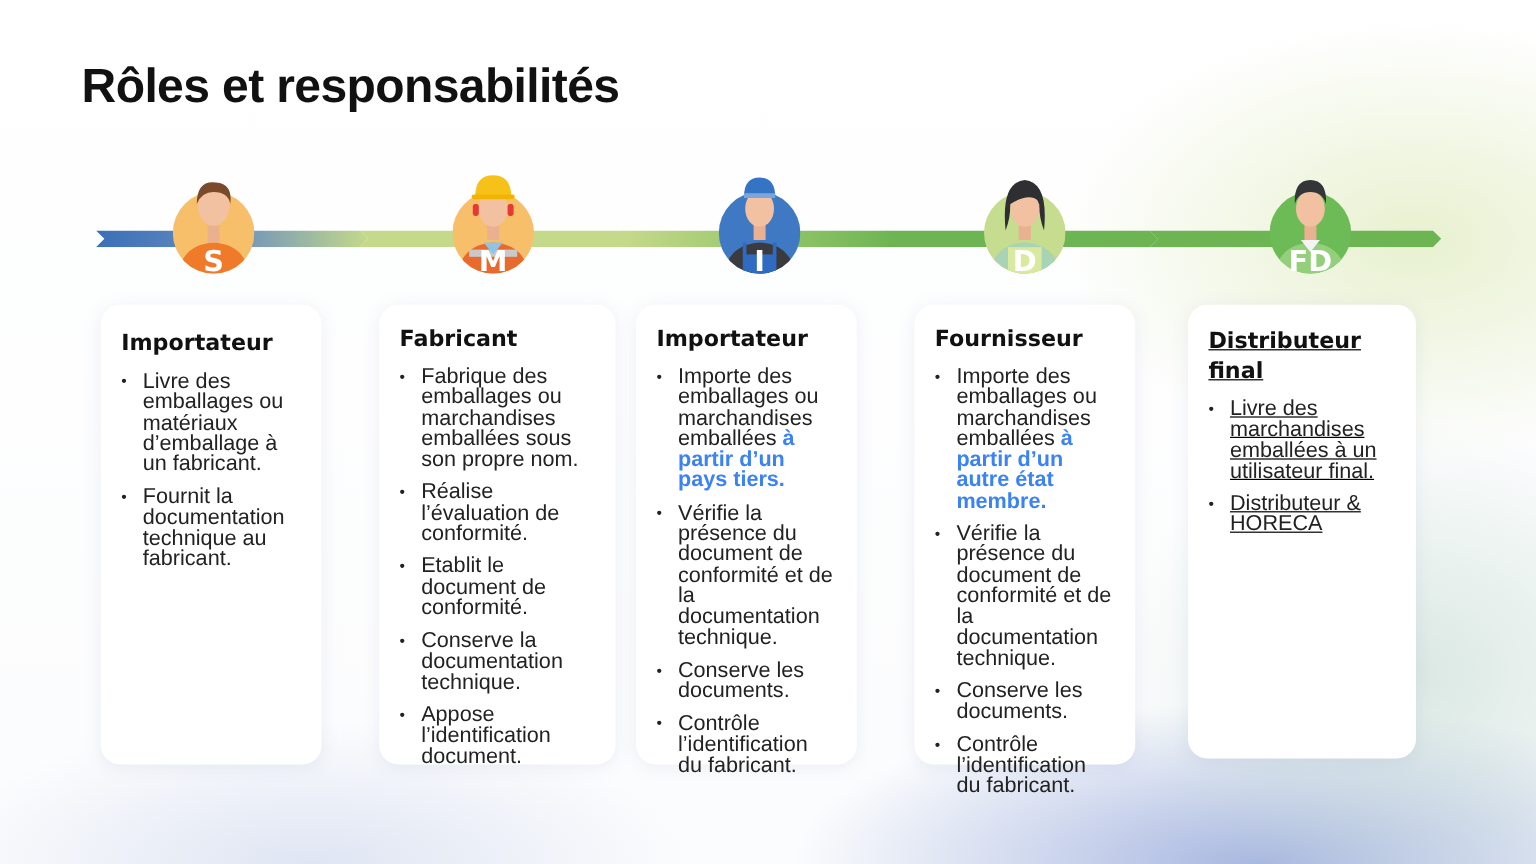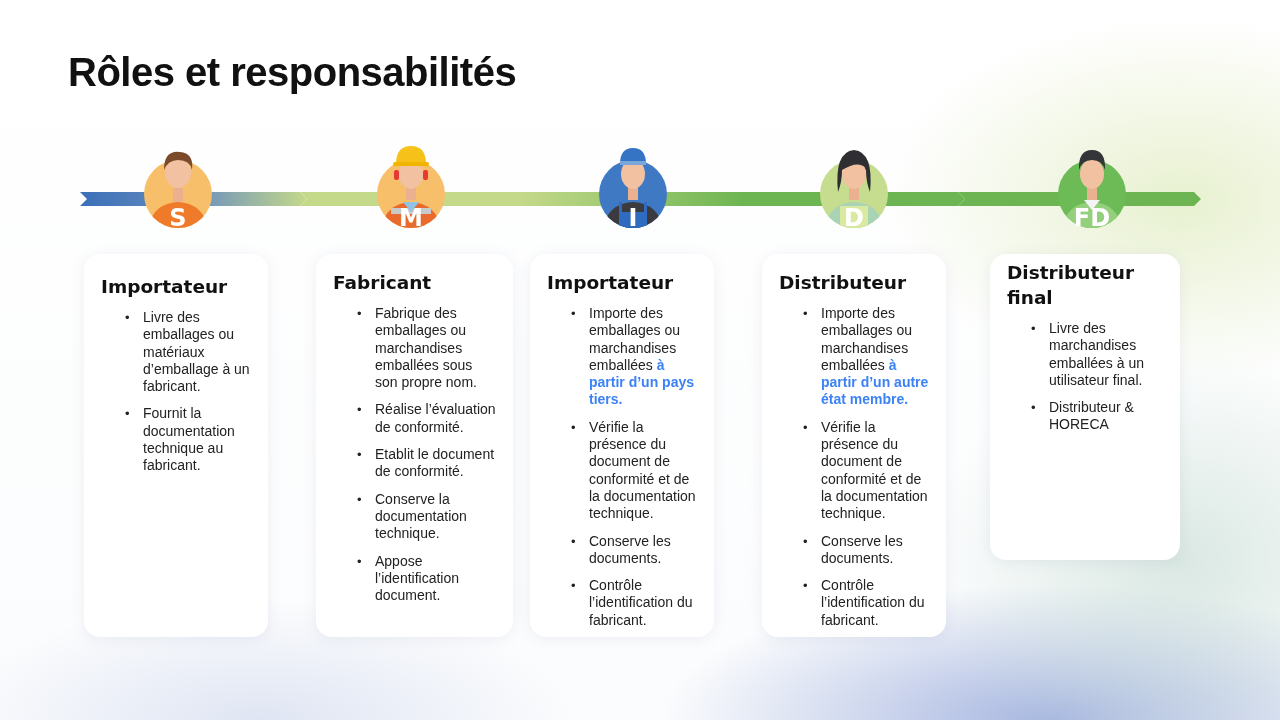--- a/index.html
+++ b/index.html
@@ -30,23 +30,22 @@
     position:absolute; top:254px; background:#fff; border-radius:16px;
     box-shadow:0 2px 14px rgba(120,130,170,0.12);
     box-sizing:border-box; padding:20px 16px 16px 17px;
   }
   .card h3 {
     margin:0 0 10px 0; font-size:18.5px; font-weight:bold; color:#111;
     font-family:"DejaVu Sans", sans-serif; line-height:25px;
   }
   .card ul { margin:0; padding:0 0 0 18px; list-style:none; }
   .card li {
-    position:relative; font-size:14px; line-height:17.3px; color:#222;
+    position:relative; font-size:18px; line-height:17.3px; color:#222;
     margin-bottom:10px;
-    margin-left:24px;
   }
   .card li::before {
     content:"•"; position:absolute; left:-18px; top:0; font-size:13px;
   }
   .card li b { font-weight:bold; color:#3b82f6; }
 </style>
 </head>
 <body>
 
 <div class="bg"></div>
@@ -217,28 +216,28 @@
   <h3>Importateur</h3>
   <ul>
     <li><span>Importe des emballages ou marchandises emballées </span><b>à partir d’un pays tiers.</b></li>
     <li><span>Vérifie la présence du document de conformité et de la documentation technique.</span></li>
     <li><span>Conserve les documents.</span></li>
     <li><span>Contrôle l’identification du fabricant.</span></li>
   </ul>
 </div>
 
 <div class="card" style="left:762px; width:184px; height:383px; padding-top:16px;">
-  <h3>Distributeur</h3>
+  <h3>Fournisseur</h3>
   <ul>
     <li><span>Importe des emballages ou marchandises emballées </span><b>à partir d’un autre état membre.</b></li>
     <li><span>Vérifie la présence du document de conformité et de la documentation technique.</span></li>
     <li><span>Conserve les documents.</span></li>
     <li><span>Contrôle l’identification du fabricant.</span></li>
   </ul>
 </div>
 
-<div class="card" style="left:990px; width:190px; height:306px; padding-top:6px;">
+<div class="card" style="left:990px; width:190px; height:378px; padding-top:18px;text-decoration:underline;">
   <h3 style="width:130px;">Distributeur final</h3>
   <ul>
     <li><span>Livre des marchandises emballées à un utilisateur final.</span></li>
     <li><span>Distributeur &amp; HORECA</span></li>
   </ul>
 </div>
 
 </body></html>

